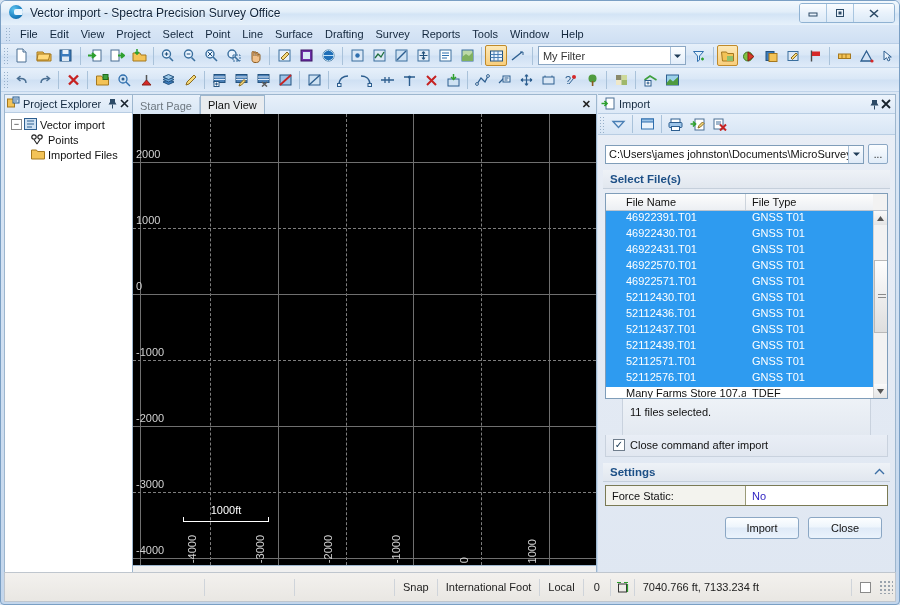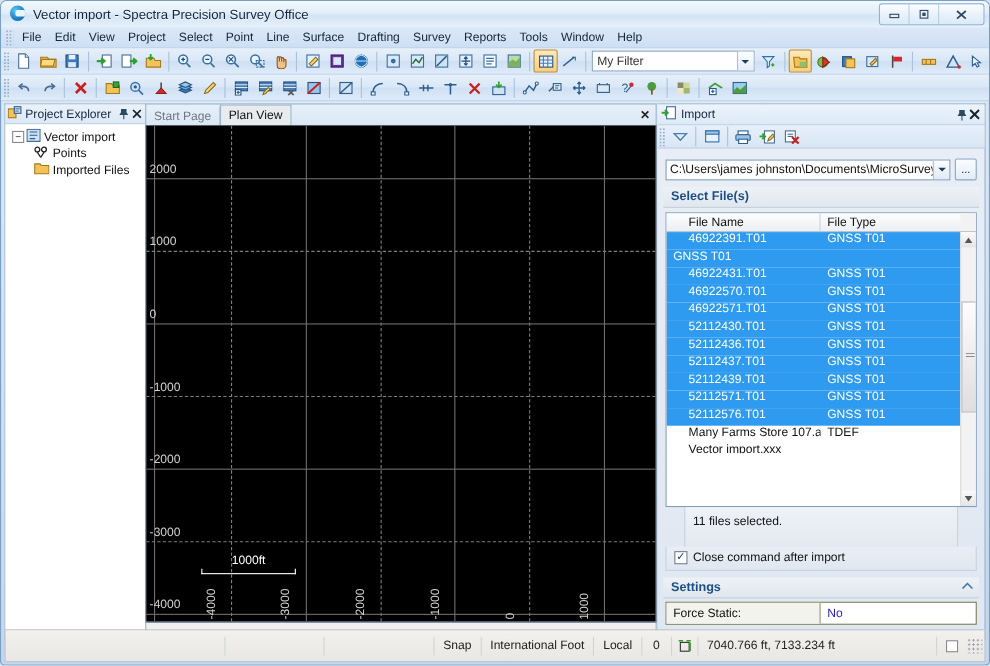--- a/index.html
+++ b/index.html
@@ -232,21 +232,21 @@
   }
   .browse-btn {
     width:20px; height:20px; margin-left:4px;
     border:1px solid #8ba7c4; border-radius:2px;
     background: linear-gradient(180deg,#fbfdff,#e1ecf8);
     display:flex;align-items:center;justify-content:center;
     font-size:10px; color:#222;
   }
   .filelist-wrap {
     margin: 4px 2px 0 2px; border:1px solid #7f9db9; background:#fff;
-    display:flex; flex-direction:column; height: 268px;
+    display:flex; flex-direction:column; height: 206px;
   }
   .fl-head {
     height:17px; display:flex;
     background: linear-gradient(180deg,#fdfdfd,#eceff3);
     border-bottom:1px solid #bcc4ce;
     font-size:11px; color:#111;
   }
   .fl-head .c1 { width:140px; padding-left:20px; display:flex;align-items:center;
                  border-right:1px solid #cdd4dc; }
   .fl-head .c2 { flex:1; padding-left:6px; display:flex;align-items:center; }
@@ -971,20 +971,21 @@
             <div class="c2">File Type</div>
             <div class="cs"></div>
           </div>
           <div class="fl-body">
             <div class="fl-rows">
               <div class="fl-row sel">
                 <div class="n">46922391.T01</div>
                 <div class="t">GNSS T01</div>
               </div>
               <div class="fl-row sel">
+                <div class="n">46922430.T01</div>
                 <div class="t">GNSS T01</div>
               </div>
               <div class="fl-row sel">
                 <div class="n">46922431.T01</div>
                 <div class="t">GNSS T01</div>
               </div>
               <div class="fl-row sel">
                 <div class="n">46922570.T01</div>
                 <div class="t">GNSS T01</div>
               </div>

